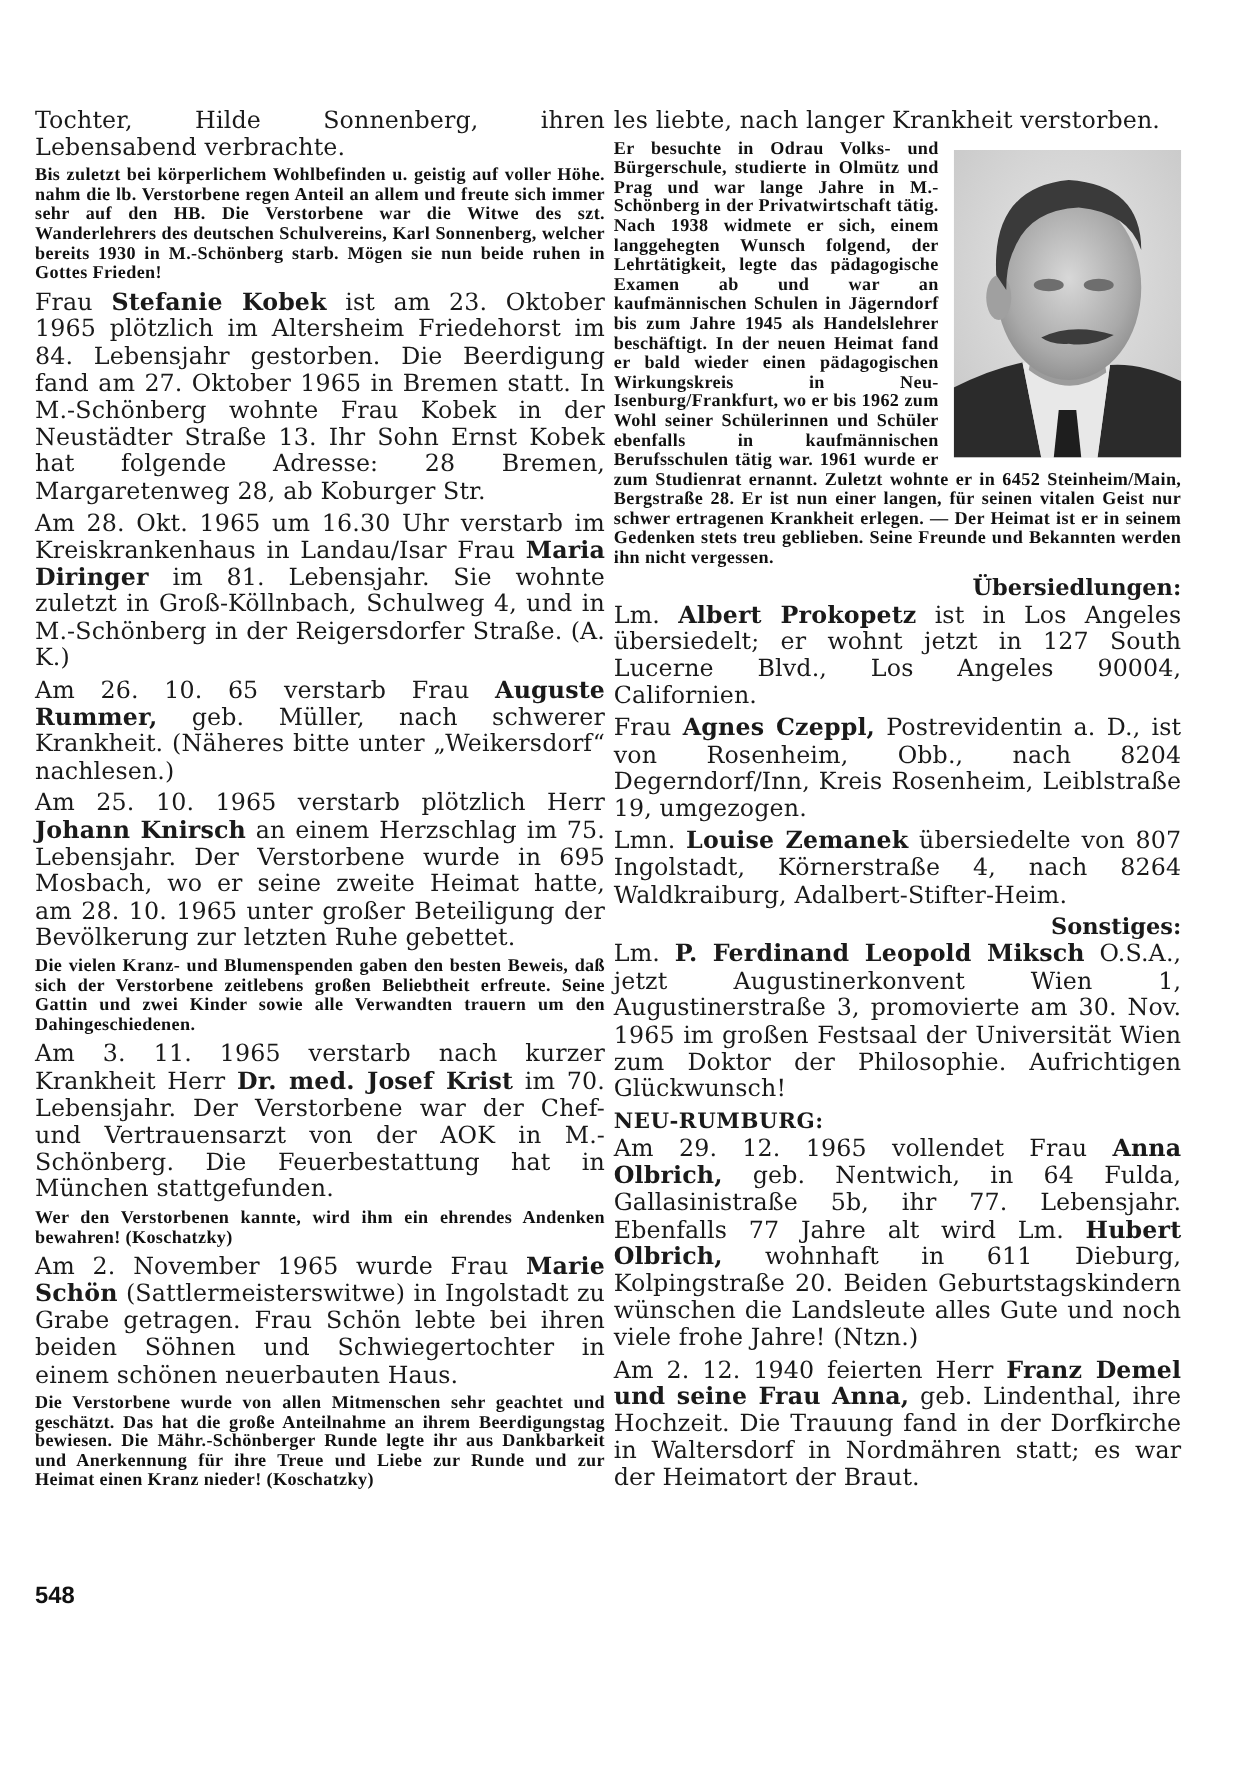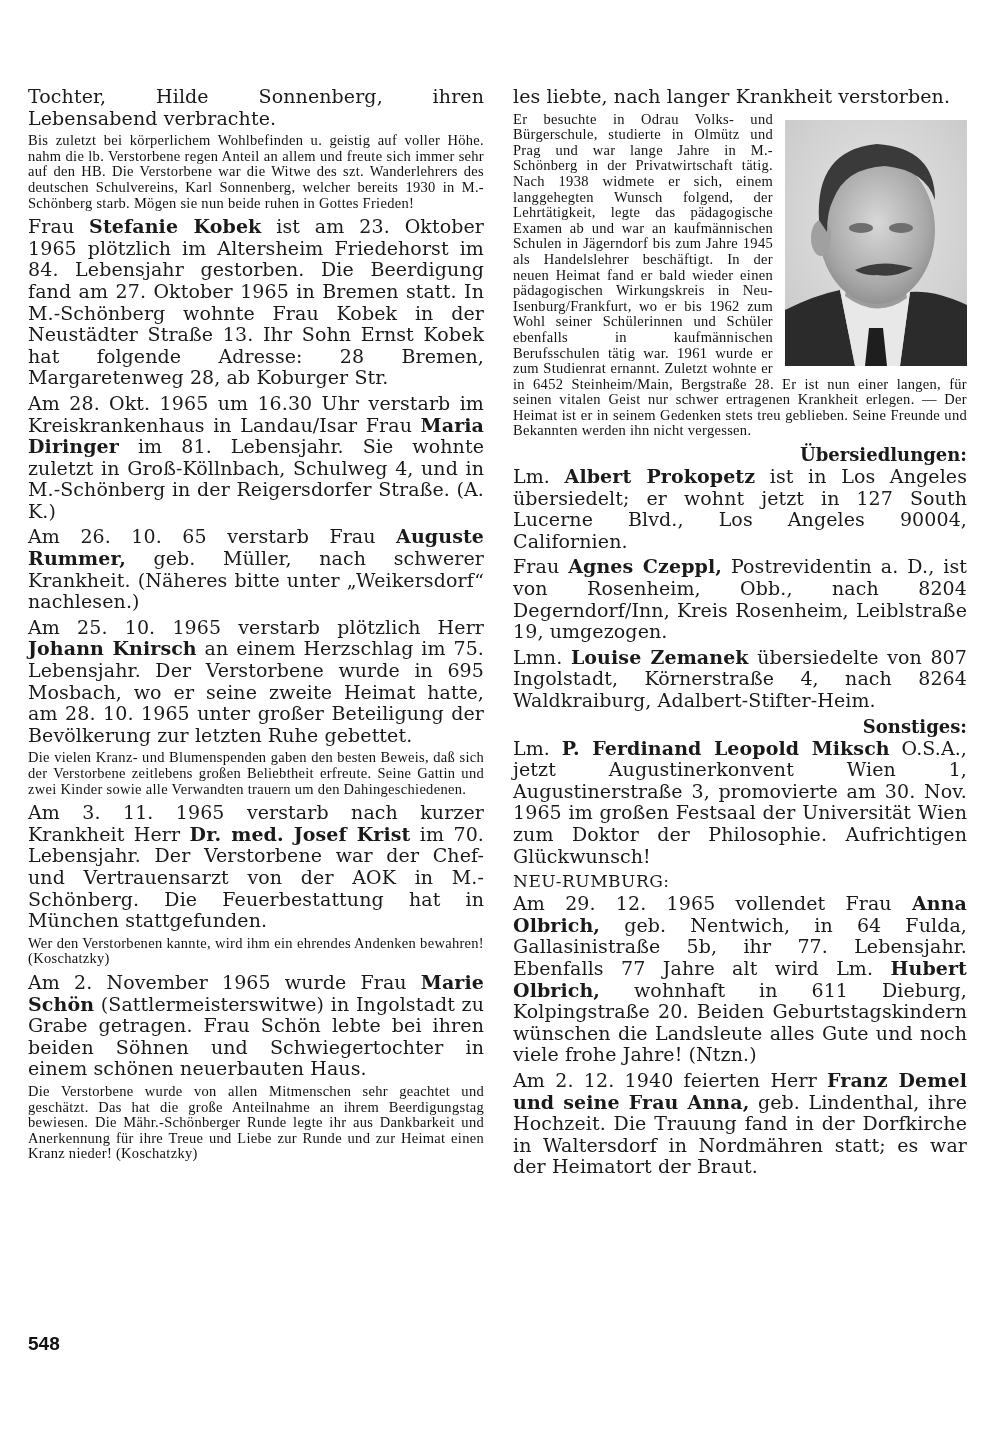--- a/index.html
+++ b/index.html
@@ -18,74 +18,74 @@
       position: absolute;
       left: 0; top: 0;
       width: 820px;
       height: 1432px;
     }
     .col {
       position: absolute;
       top: 86px;
     }
     .col-left { left: 28px; width: 456px; }
-    .col-right { left: 513px; width: 454px; }
+    .col-right { left: 491px; width: 454px; }
 
     .p-large {
       font-family: "DejaVu Serif", "Liberation Serif", serif;
       font-size: 19px;
       line-height: 21.6px;
       margin: 0 0 4px 0;
       text-align: justify;
       letter-spacing: 0.1px;
       hyphens: manual;
     }
     .p-small {
       font-family: "Liberation Serif", "DejaVu Serif", serif;
-      font-weight: normal;
+      font-weight: bold;
       font-size: 14.5px;
       line-height: 15.6px;
       margin: 0 0 5px 0;
       text-align: justify;
       letter-spacing: 0.3px;
       color: #111;
     }
     .b { font-weight: bold; }
     .heading {
       font-family: "DejaVu Serif", "Liberation Serif", serif;
       font-weight: bold;
       font-size: 18px;
       line-height: 21px;
       margin: 0 0 1px 0;
       text-align: right;
     }
     .heading-caps {
       font-family: "DejaVu Serif", "Liberation Serif", serif;
-      font-weight: normal;
+      font-weight: bold;
       font-size: 17px;
       line-height: 21px;
       margin: 2px 0 1px 0;
       letter-spacing: 0.5px;
     }
     .photo-wrap {
       float: right;
       width: 182px;
       height: 246px;
       margin: 8px 0 2px 12px;
       position: relative;
     }
     .photo {
       width: 182px;
       height: 246px;
       display: block;
     }
     .page-number {
       position: absolute;
       left: 28px;
-      top: 1333px;
+      top: 1266px;
       font-family: "Liberation Sans", "DejaVu Sans", sans-serif;
       font-weight: bold;
       font-size: 19px;
       color: #111;
     }
     .clear { clear: both; }
   </style>
 </head>
 <body>
 

